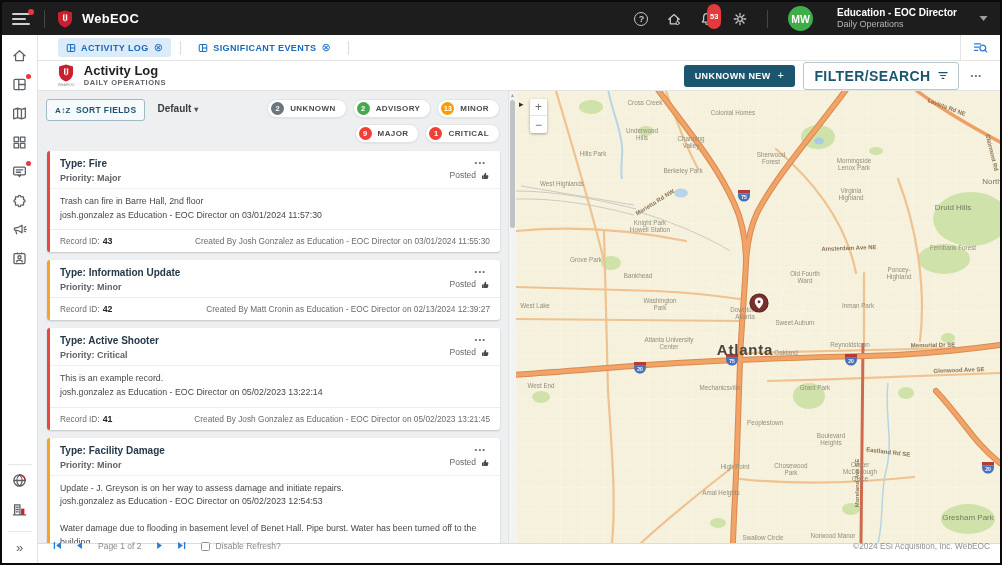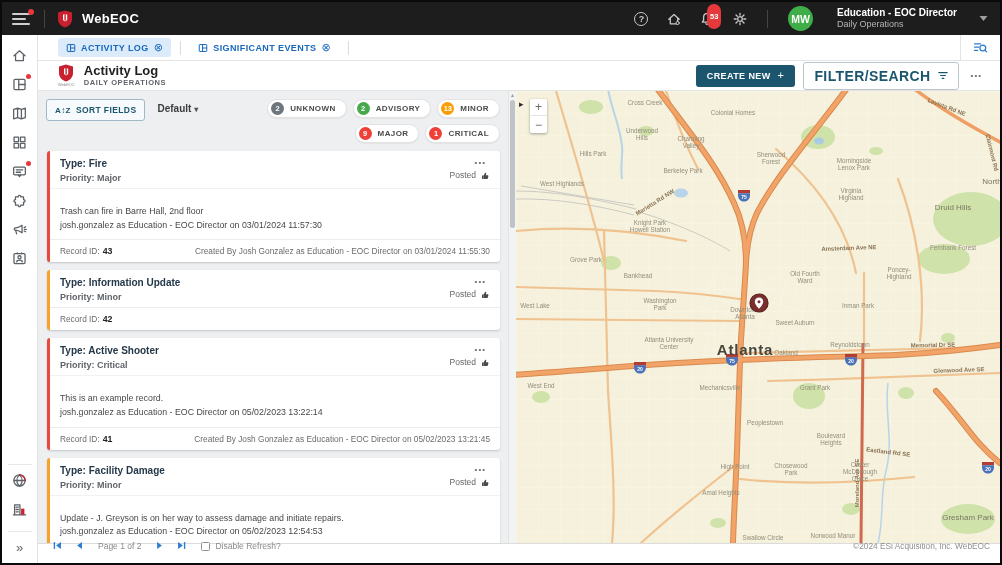--- a/index.html
+++ b/index.html
@@ -71,21 +71,21 @@
   .badge .cnt { min-width:13px; height:13px; border-radius:7px; color:#fff; font-size:7.5px; font-weight:bold; display:flex; align-items:center; justify-content:center; padding:0 2px; }
   .badge .lbl { font-size:8px; font-weight:bold; color:#4a4a4a; letter-spacing:.4px; }
 
   .cards { flex:1; overflow:hidden; display:flex; flex-direction:column; gap:8px; padding:1px 2px 0 1px; }
   .card { background:#fff; border-radius:3px; border-left:3px solid #e8493f; box-shadow:0 1px 2px rgba(0,0,0,.18); flex-shrink:0; }
   .card-head { display:flex; justify-content:space-between; padding:7px 10px 5px 10px; }
   .card-type { font-size:10px; font-weight:bold; color:#24384a; }
   .card-priority { font-size:9px; font-weight:bold; color:#5f6368; margin-top:4px; }
   .card-head-r { display:flex; flex-direction:column; align-items:flex-end; gap:3px; }
   .posted { display:flex; align-items:center; gap:4px; font-size:8.5px; color:#666; }
-  .card-body { border-top:1px solid #f1f1f1; padding:16px 10px 7px; font-size:8.8px; color:#474747; line-height:1.55; white-space:pre-line; }
+  .card-body { border-top:1px solid #f1f1f1; padding:6px 10px 7px; font-size:8.8px; color:#474747; line-height:1.55; white-space:pre-line; }
   .card-foot { border-top:1px solid #ececec; padding:6px 10px; display:flex; justify-content:space-between; font-size:8.3px; color:#6b6b6b; }
   .card-foot .rid b { color:#222; font-size:8.8px; margin-left:3px; }
 
   .vscroll { width:8px; background:#f2f3f3; border-left:1px solid #e3e3e3; flex-shrink:0; position:relative; }
   .vscroll .arrow { position:absolute; top:1px; left:0; width:100%; text-align:center; font-size:5px; color:#9a9a9a; }
   .vthumb { position:absolute; top:9px; left:1px; width:5px; height:128px; background:#c0c3c5; border-radius:3px; }
 
   
   .mappane { flex:1; position:relative; overflow:hidden; background:#f5f1dc; }
   .mappane svg.mapsvg { position:absolute; inset:0; width:100%; height:100%; }
@@ -273,21 +273,21 @@
             <path d="M7.4,4.5 h1.4 v6 h-1.4 z" fill="#c8202f"></path>
           </svg>
           <span class="micro">WebEOC</span>
         </div>
         <div class="bh-titles">
           <div class="bh-title">Activity Log</div>
           <div class="bh-sub">DAILY OPERATIONS</div>
         </div>
         <div class="bh-right">
           <button class="btn-primary">
-            <span>CREATE NEW</span>
+            <span>UNKNOWN NEW</span>
               <span class="plus">+</span>
           </button>
           <button class="btn-outline">
             <span>FILTER/SEARCH</span>
             <svg width="10" height="9" viewBox="0 0 12 10" stroke="#1b566e" stroke-width="1.4" stroke-linecap="round">
                 <path d="M1,1.5 H11 M3,5 H9 M5,8.5 H7"></path>
               </svg>
           </button>
           <span class="more-dots">•••</span>
         </div>
@@ -365,20 +365,21 @@
                   <span class="posted">
                       <span>Posted</span>
                     <svg width="10" height="10" viewBox="0 0 13 13" fill="#4a4a4a">
                         <path d="M2.6,7.2 h1.7 v4.6 H2.6 Z M4.6,11.3 l.6,.5 h3.9 c.6,0 1.1,-.4 1.2,-1 l.6,-2.8 c.1,-.7 -.4,-1.3 -1.1,-1.3 H7.6 l.5,-2.1 c.2,-.8 -.9,-1.3 -1.4,-.6 L4.6,7.2 Z"></path>
                       </svg>
                   </span>
                 </div>
               </div>
               <div class="card-foot">
                 <span class="rid"><span>Record ID:</span><b>42</b></span>
+                <span>Created By Matt Cronin as Education - EOC Director on 02/13/2024 12:39:27</span>
               </div>
             </div>
 
             <div class="card" style="border-left-color: rgb(232, 73, 63);">
               <div class="card-head">
                 <div>
                   <div class="card-type">Type: Active Shooter</div>
                   <div class="card-priority">Priority: Critical</div>
                 </div>
                 <div class="card-head-r">

